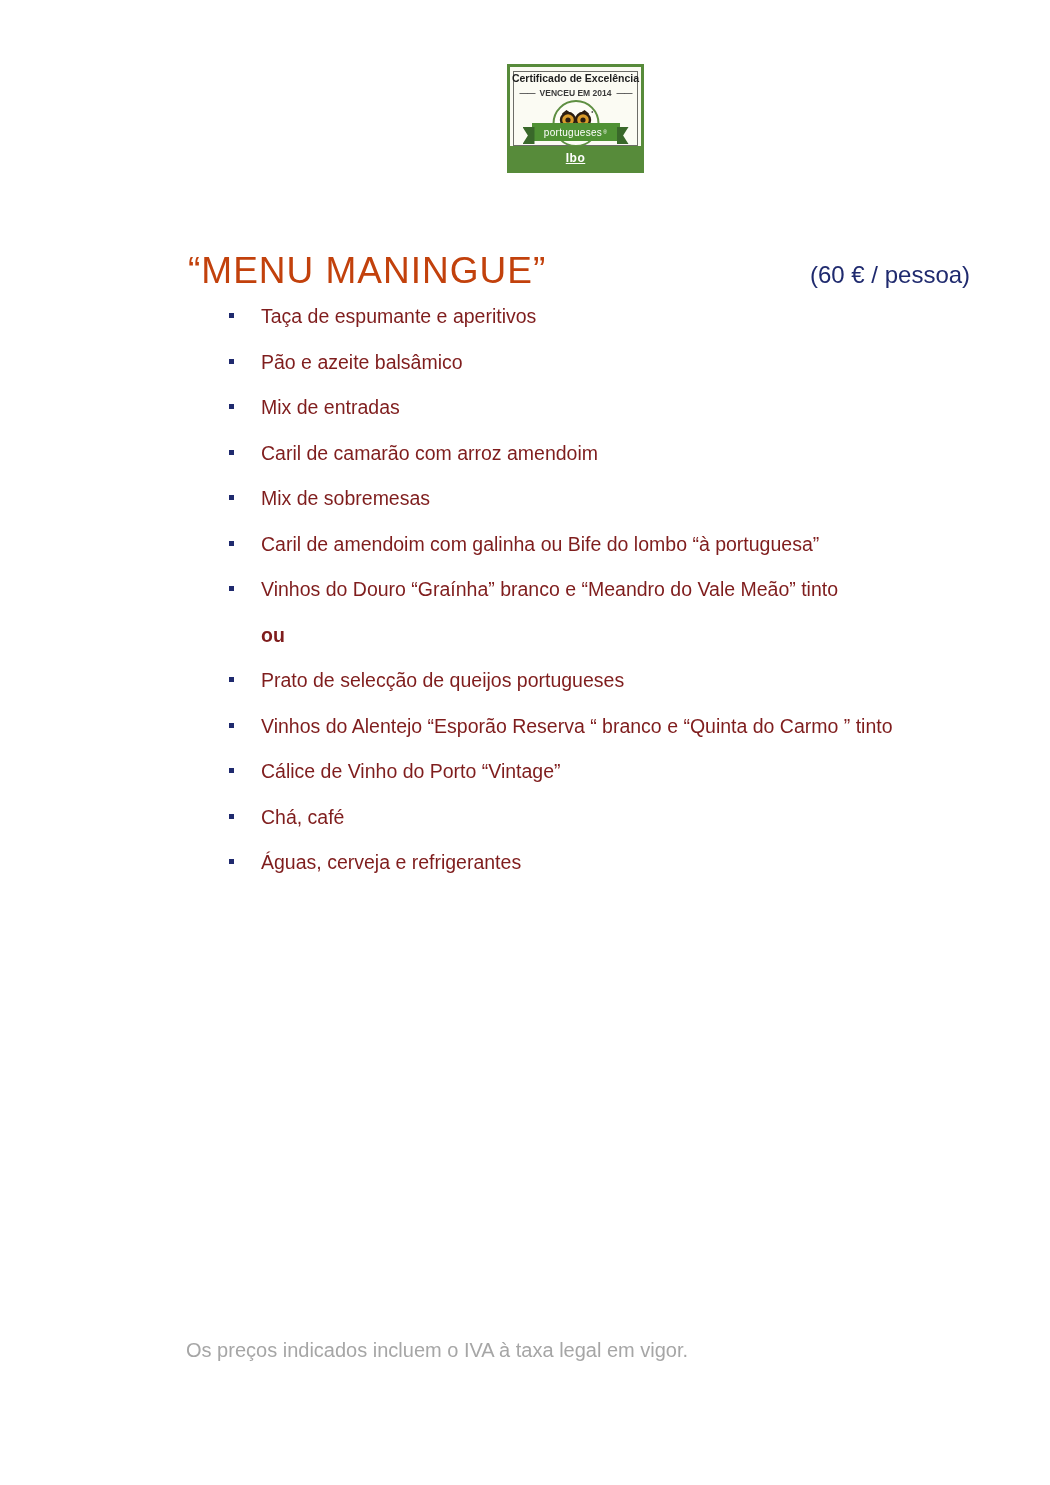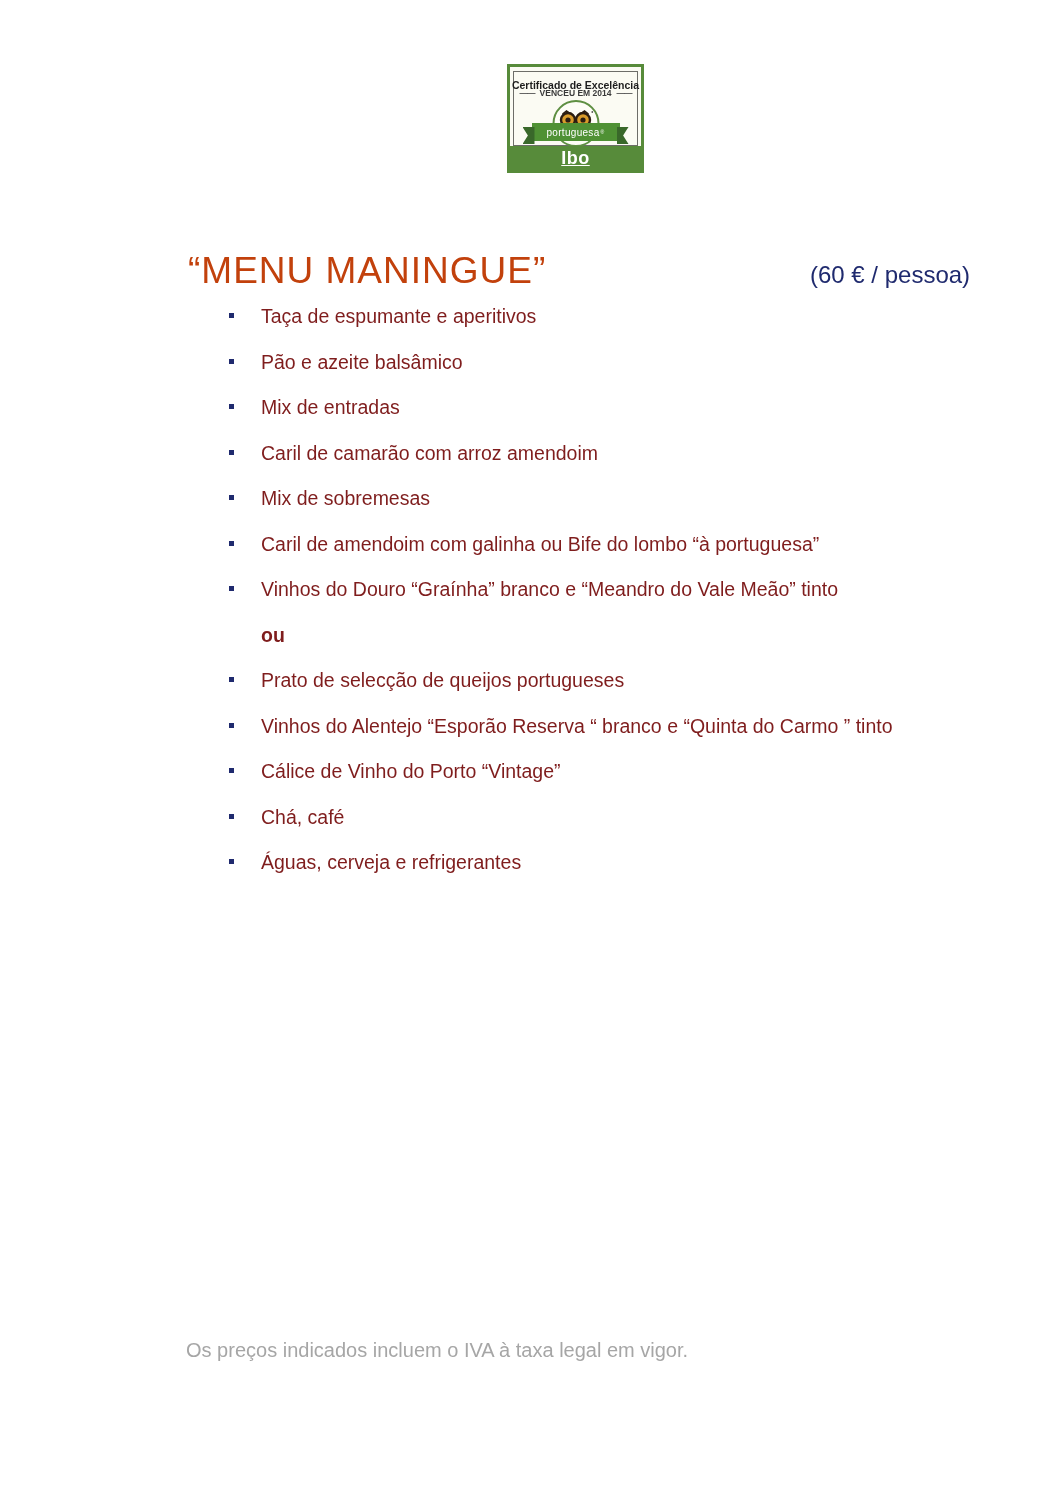--- a/index.html
+++ b/index.html
@@ -5,42 +5,42 @@
   html,body { margin:0; padding:0; background:#ffffff; }
   .page {
     position:relative; width:1050px; height:1485px; background:#ffffff;
     font-family:"Liberation Sans", sans-serif; overflow:hidden;
   }
 
   
   .badge { position:absolute; left:507px; top:64px; width:137px; height:109px; background:#578b3a; }
   .badge-inner { position:absolute; left:3px; right:3px; top:3px; bottom:3px; background:#fbfbf3; }
   .badge-frame { position:absolute; left:3px; right:3px; top:4px; bottom:24px; border:1px solid #6d6d68; }
-  .badge-title { position:absolute; top:12px; left:0; right:0; text-align:center;
+  .badge-title { position:absolute; top:5px; left:0; right:0; text-align:center;
                  font-weight:bold; font-size:10.5px; color:#1d1d1d; letter-spacing:0px; }
   .badge-sub { position:absolute; top:21px; left:0; right:0; display:flex; gap:5px;
                justify-content:center; align-items:center; font-weight:bold; font-size:8.5px; color:#3a3a3a; }
   .badge-sub .dash { color:#5a5a5a; letter-spacing:-1px; }
   .medallion { position:absolute; left:50%; top:33px; transform:translateX(-50%);
                width:47px; height:47px; box-sizing:border-box; border-radius:50%;
                background:#fdfdf6; border:2px solid #5e8f42; z-index:3;
                display:flex; justify-content:center; }
   .medallion svg { margin-top:7px; }
   .ribbon { position:absolute; left:50%; transform:translateX(-50%); top:56px;
             width:88px; height:18px; background:#4f9134; z-index:4;
             display:flex; align-items:center; justify-content:center;
             color:#ffffff; font-size:10px; letter-spacing:0.3px; }
   .ribbon::before, .ribbon::after { content:""; position:absolute; top:4px; width:12px; height:17px;
             background:#39682a; z-index:-1; }
   .ribbon::before { left:-9px; clip-path:polygon(0 0,100% 0,100% 100%,0 100%,45% 50%); }
   .ribbon::after  { right:-9px; clip-path:polygon(0 0,100% 0,55% 50%,100% 100%,0 100%); }
   .ribbon .tm { font-size:5px; vertical-align:super; margin-left:1px; }
   .badge-strip { position:absolute; left:0; right:0; bottom:0; height:24px; background:#578b3a;
                  display:flex; align-items:center; justify-content:center; z-index:5; }
-  .badge-strip .ibo { color:#ffffff; font-weight:bold; font-size:18px;
+  .badge-strip .ibo { color:#ffffff; font-weight:bold; font-size:12px;
                       text-decoration:underline; letter-spacing:0.5px; }
 
   
   .menu-title { position:absolute; left:188px; top:250px; margin:0;
                 font-size:37px; font-weight:normal; color:#c2410c; letter-spacing:1px; white-space:nowrap; }
   .menu-price { position:absolute; left:810px; top:261px; font-size:24px; color:#1f2a6e; white-space:nowrap; }
 
   
   .menu-list { position:absolute; left:228px; top:305px; margin:0; padding:0; list-style:none;
                color:#7f1d1d; font-size:19.5px; }
@@ -70,21 +70,21 @@
           <path d="M5 5 L9 2 L12 4" fill="none" stroke="#2b1d10" stroke-width="1.5"></path>
           <path d="M31 5 L27 2 L24 4" fill="none" stroke="#2b1d10" stroke-width="1.5"></path>
           <circle cx="10.5" cy="11" r="7" fill="#d99c2b" stroke="#2b1d10" stroke-width="2.4"></circle>
           <circle cx="25.5" cy="11" r="7" fill="#d99c2b" stroke="#2b1d10" stroke-width="2.4"></circle>
           <circle cx="10.5" cy="11" r="2.6" fill="#2b1d10"></circle>
           <circle cx="25.5" cy="11" r="2.6" fill="#2b1d10"></circle>
           <circle cx="34.8" cy="3" r="0.9" fill="#555"></circle>
         </svg>
       </div>
       <div class="ribbon">
-        <span>portuguesa</span>
+        <span>portugueses</span>
         <span class="tm">®</span>
       </div>
       <div class="badge-strip">
         <span class="ibo">Ibo</span>
       </div>
     </div>
   </div>
 
   <h1 class="menu-title">“MENU MANINGUE”</h1>
   <div class="menu-price">(60 € / pessoa)</div>

